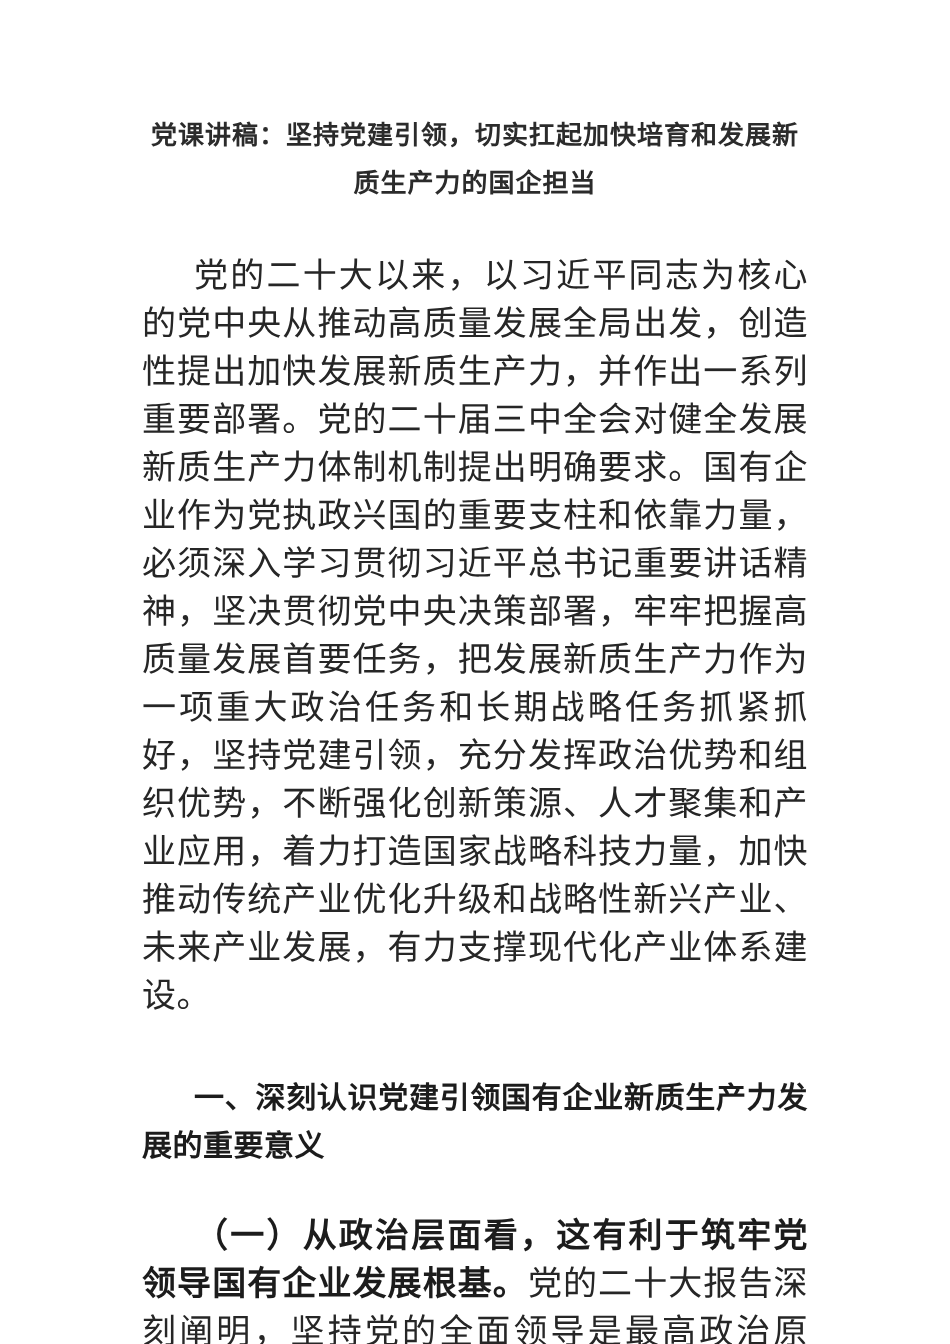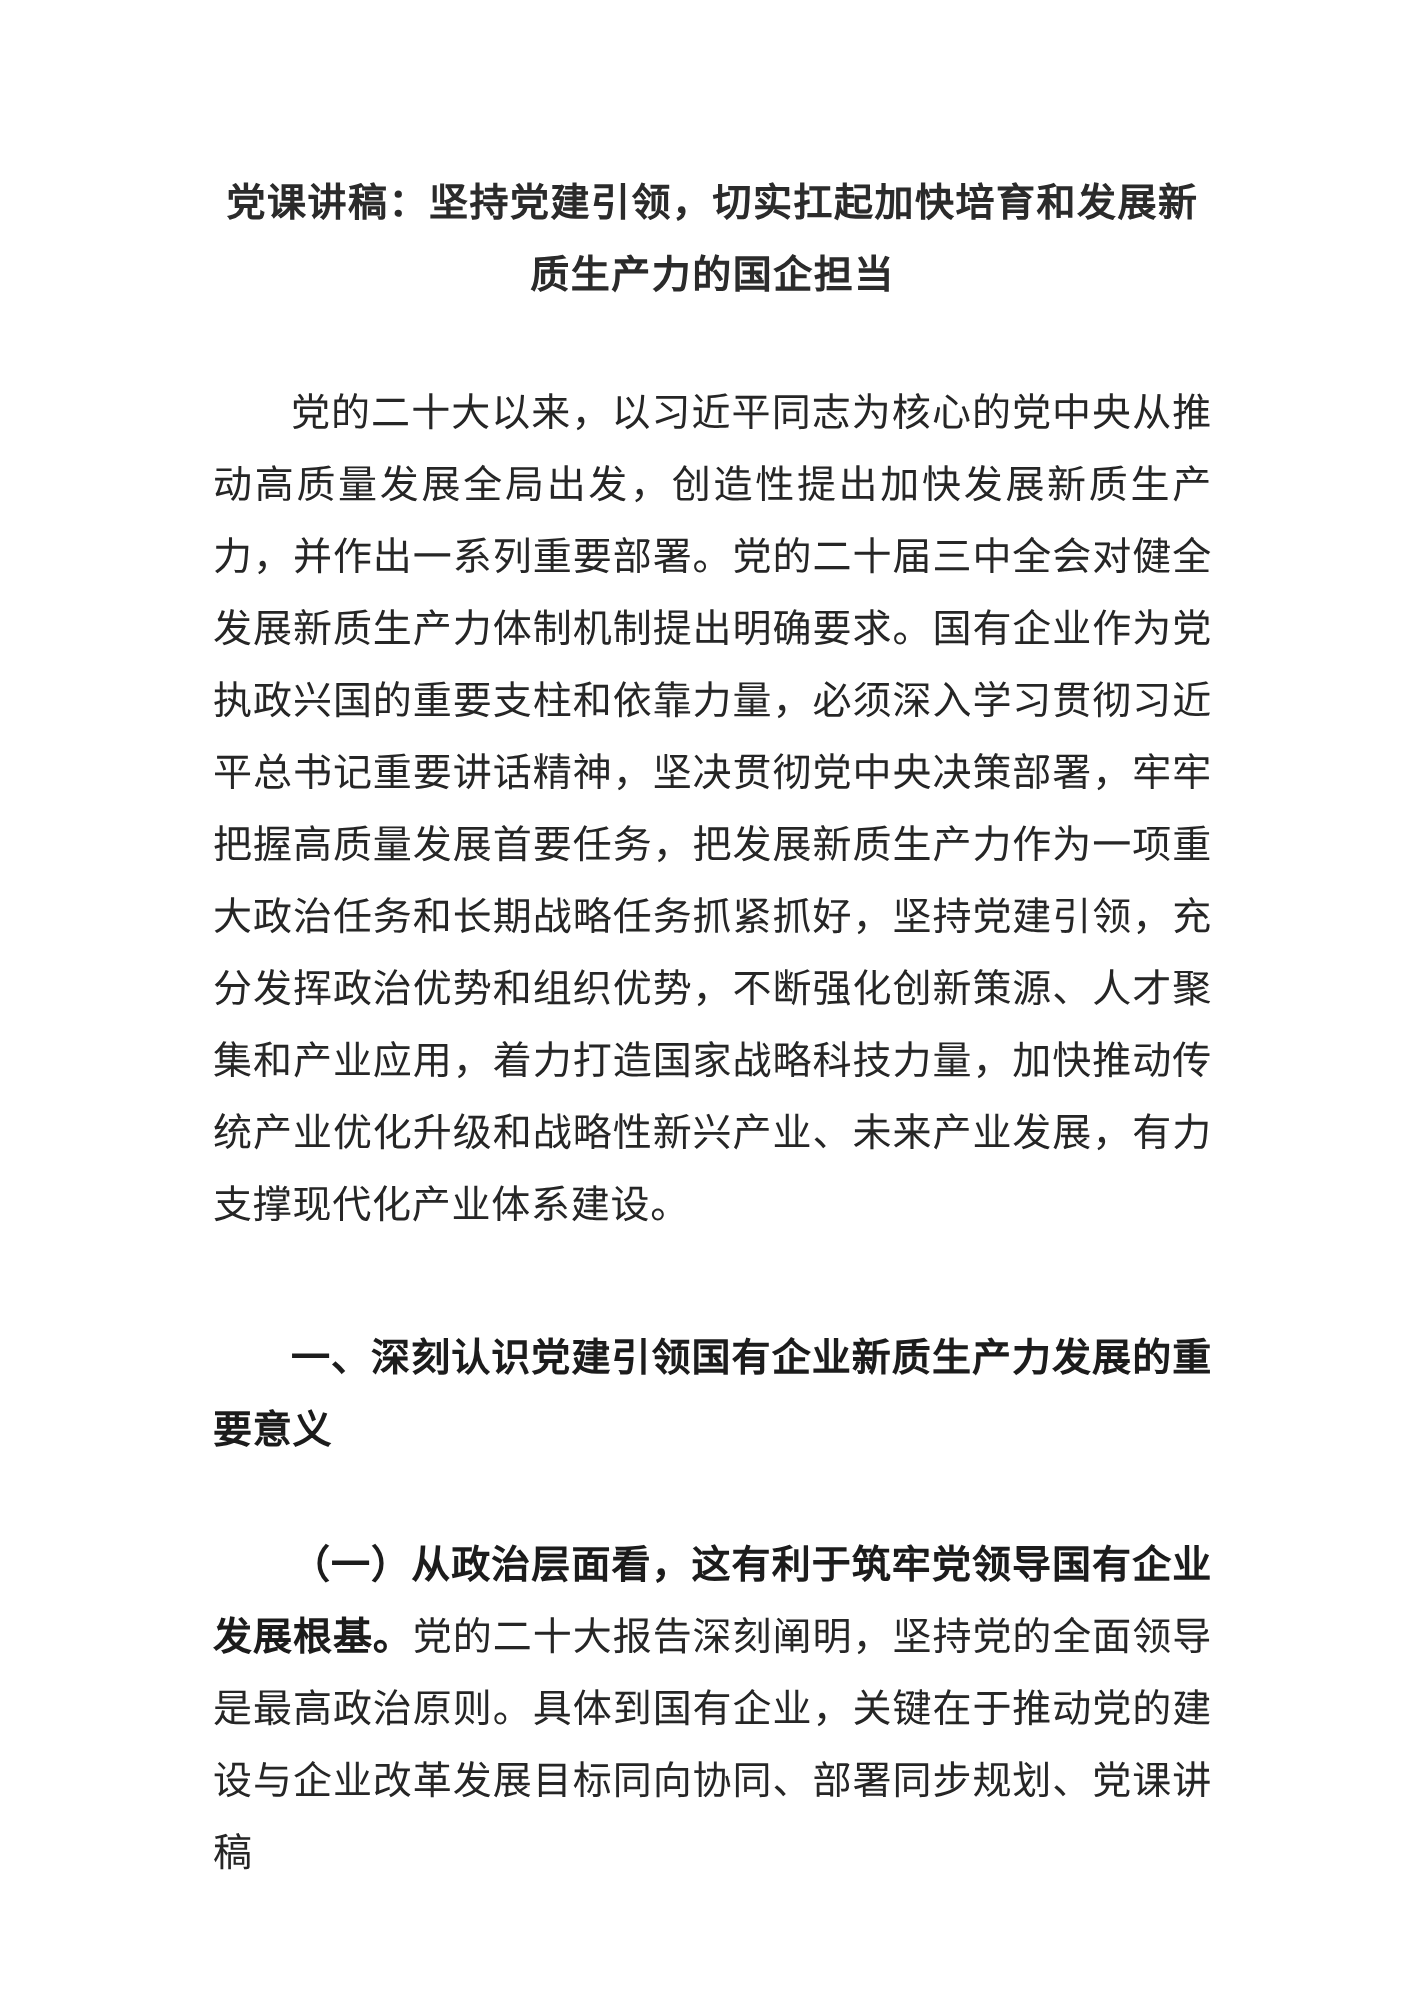--- a/index.html
+++ b/index.html
@@ -25,31 +25,31 @@
       font-size: 26px;
       line-height: 48px;
       font-weight: 700;
       text-align: center;
       color: #2b2b2b;
       letter-spacing: 1px;
       margin: 0 0 44px 0;
     }
 
     p.body-para {
-      font-size: 26px;
+      font-size: 34px;
       line-height: 48px;
       text-align: justify;
       text-indent: 52px;
       color: #262626;
       letter-spacing: 0.5px;
       word-break: break-all;
     }
 
     h2.section-heading {
-      font-size: 26px;
+      font-size: 30px;
       line-height: 48px;
       font-weight: 700;
       text-align: justify;
       text-indent: 52px;
       color: #1c1c1c;
       letter-spacing: 0.5px;
       margin: 54px 0 0 0;
       word-break: break-all;
     }
 

